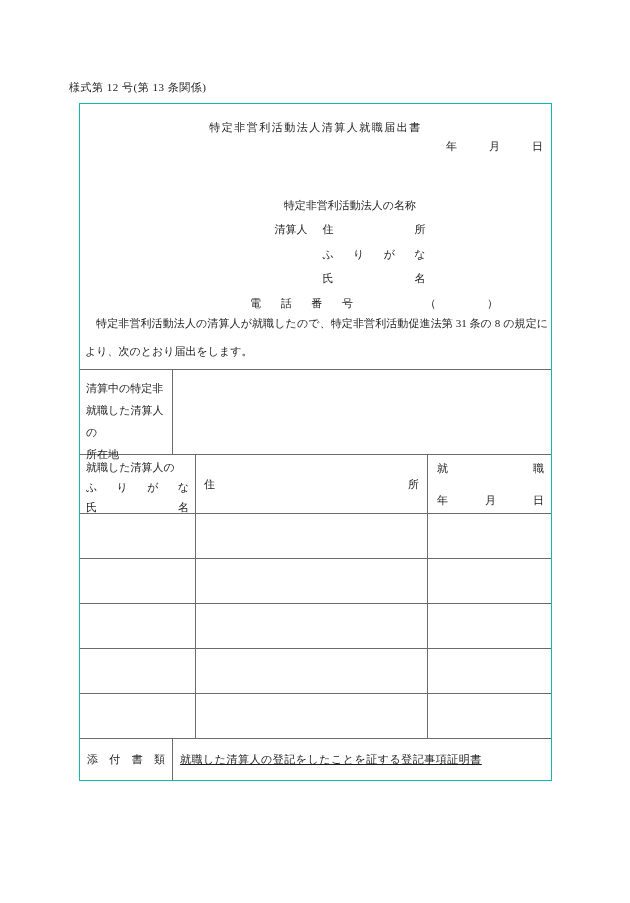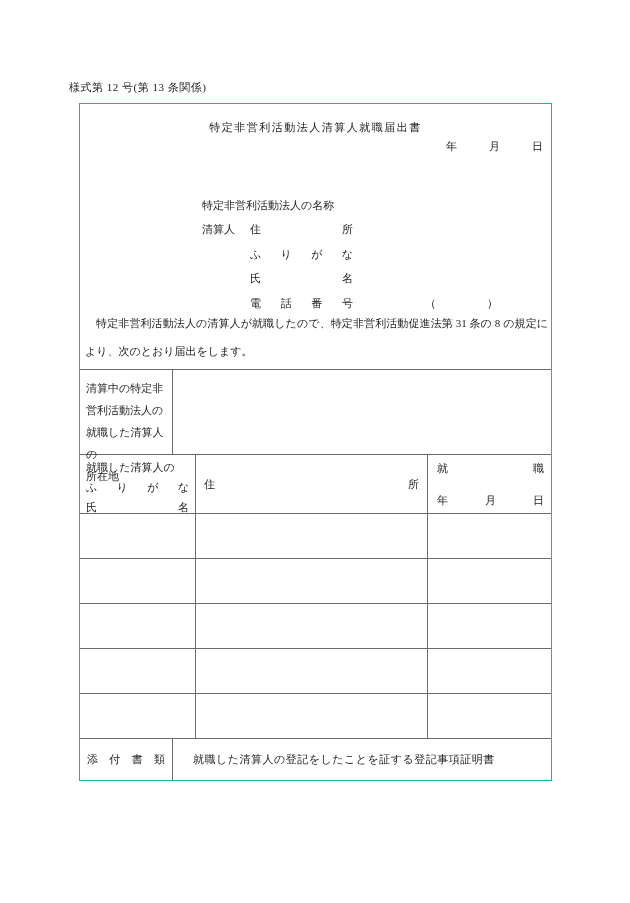--- a/index.html
+++ b/index.html
@@ -31,21 +31,21 @@
     display:flex; justify-content:space-between;
   }
   .addressee-line {
     position:absolute; top:51px; left:17px;
     display:flex;
   }
   .honorific { margin-left:57px; }
   .applicant-block {
     position:absolute; top:89px; left:122px;
   }
-  .app-row { display:flex; height:24.5px; align-items:center; }
+  .app-row { display:flex; height:24.5px; align-items:center;justify-content:center; }
   .liq-label { width:48px; }
   .field-label {
     display:inline-flex; justify-content:space-between;
     width:103px;
   }
   .phone-parens {
     display:inline-flex; justify-content:space-between;
     width:73px; margin-left:72px;
   }
   .body-text {
@@ -80,21 +80,21 @@
   .hdr-c3 {
     display:flex; flex-direction:column; justify-content:space-between;
     padding:6px 7px 5px 9px;
   }
   .attach-label {
     display:flex; justify-content:space-between; align-items:center;
     padding:0 7px;
   }
   .attach-value {
     display:flex; align-items:center;
-    padding-left:20px; letter-spacing:0.5px;
+    padding-left:7px; letter-spacing:0.5px;text-decoration:underline;
   }
 </style>
 </head>
 <body>
 
 <div class="page">
 
   <div class="form-number">様式第 12 号(第 13 条関係)</div>
 
   <div class="form-box">
@@ -150,21 +150,20 @@
       </div>
     </div>
 
     <div class="body-text">　特定非営利活動法人の清算人が就職したので、特定非営利活動促進法第 31 条の 8 の規定により、次のとおり届出をします。</div>
 
     <div class="form-table">
 
       <div class="trow row-office">
         <div class="cell label-cell office-label">
           <div>清算中の特定非</div>
-          <div>営利活動法人の</div>
           <div>就職した清算人の</div>
           <div>所在地</div>
         </div>
         <div class="cell value-cell"></div>
       </div>
 
       <div class="trow row-header">
         <div class="cell c1 hdr-c1">
           <div class="jline">
             <span>就職した清算人の</span>

